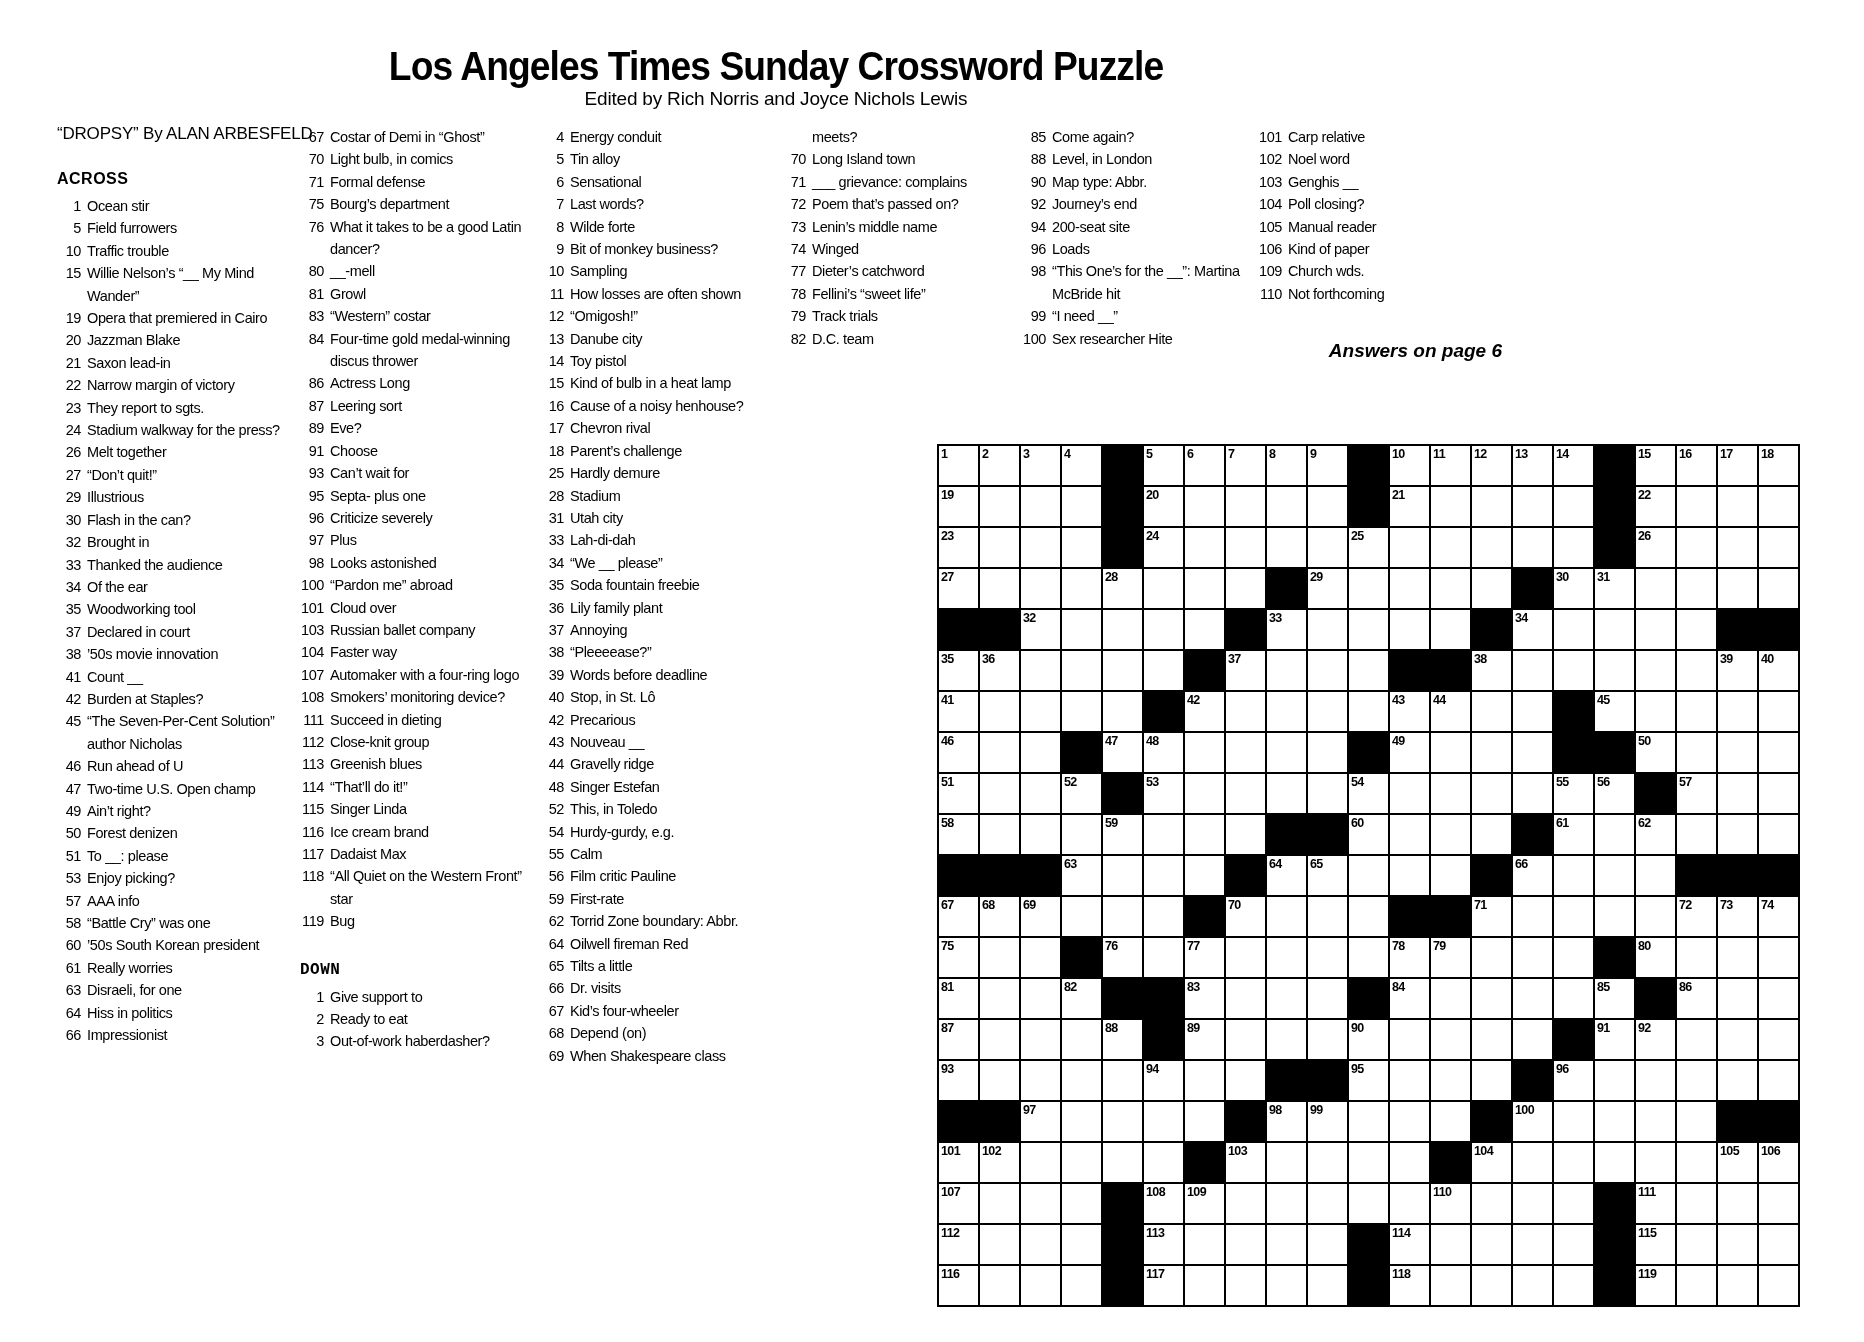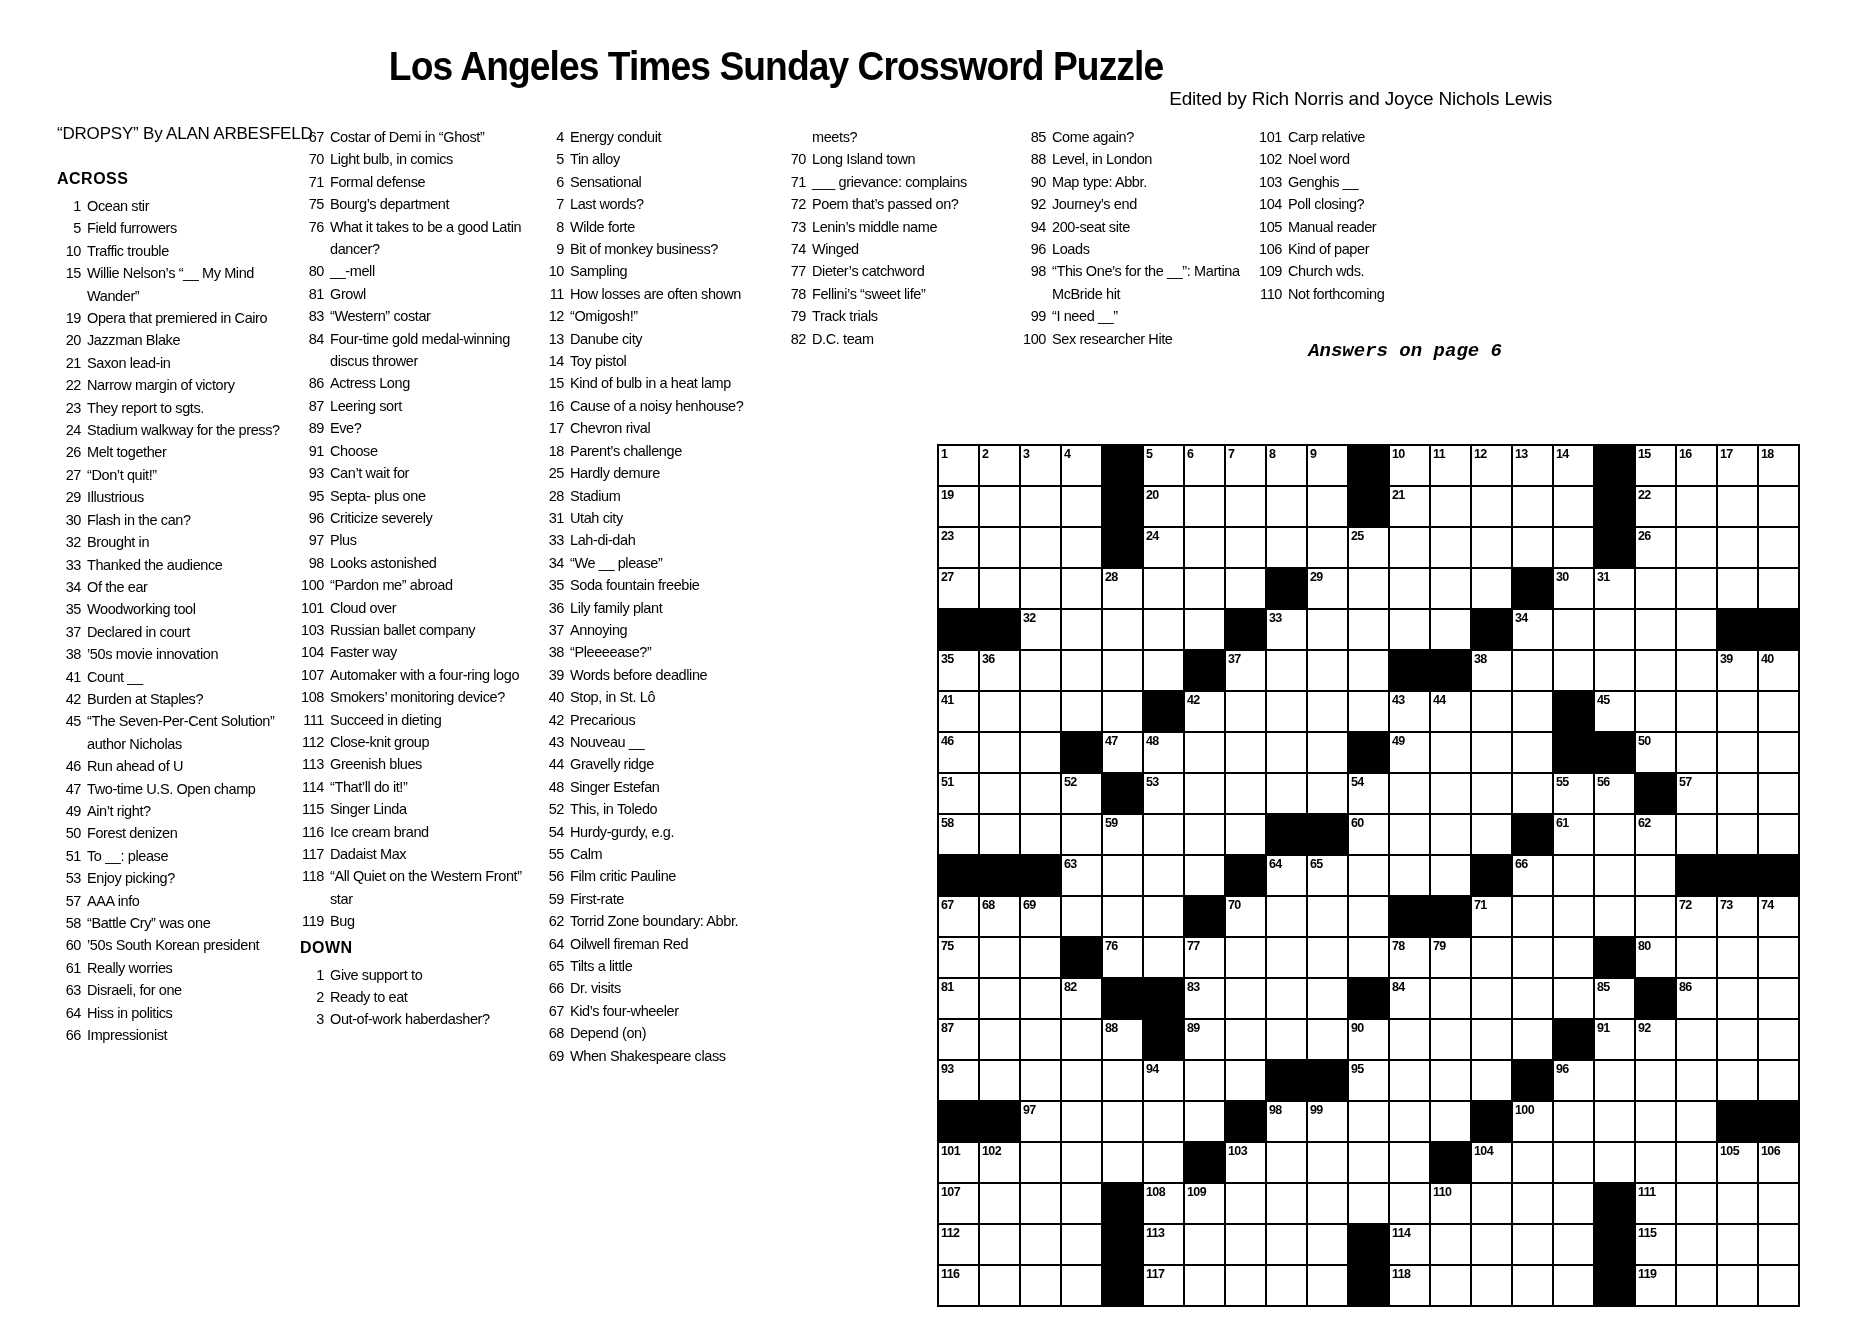--- a/index.html
+++ b/index.html
@@ -12,43 +12,43 @@
     font-family:"Liberation Sans", sans-serif;
   }
   .page-title {
     position:absolute; top:44px; left:0; width:1552px;
     text-align:center; font-size:40px; font-weight:bold;
     letter-spacing:-1px; transform:scaleX(.93);
     white-space:nowrap;
   }
   .page-subtitle {
     position:absolute; top:88px; left:0; width:1552px;
-    text-align:right; font-size:19px; letter-spacing:-0.2px;
+    text-align:center; font-size:19px; letter-spacing:-0.2px;
   }
   .byline {
     position:absolute; top:124px; left:57px;
     font-size:17px; font-weight:normal; letter-spacing:-0.2px;
     white-space:nowrap;
   }
   .answers-note {
     position:absolute; top:340px; left:1200px; width:302px;
-    text-align:right; font-size:19px; font-weight:bold; font-style:italic;font-family:Liberation Mono, monospace;
+    text-align:right; font-size:19px; font-weight:bold; font-style:italic;
   }
   .clue-col { position:absolute; top:126px; }
   .col1 { left:57px;   width:242px; top:166px; }
   .col2 { left:300px;  width:238px; }
   .col3 { left:540px;  width:240px; }
   .col4 { left:782px;  width:236px; }
   .col5 { left:1022px; width:232px; }
   .col6 { left:1258px; width:212px; }
   .clue-header {
     font-size:16px; font-weight:bold; letter-spacing:0.5px;
     line-height:26px; margin-bottom:3px;
   }
-  .block + .block .clue-header { margin-top:2px; }
+  .block + .block .clue-header { margin-top:24px;font-family:Liberation Mono, monospace; }
   .clue-row {
     display:flex; align-items:flex-start;
     font-size:14.5px; letter-spacing:-0.4px; line-height:22.4px;
   }
   .clue-num {
     flex:none; width:30px; padding-right:6px;
     text-align:right; white-space:nowrap;
   }
   .clue-text { flex:1; }
   .grid {

